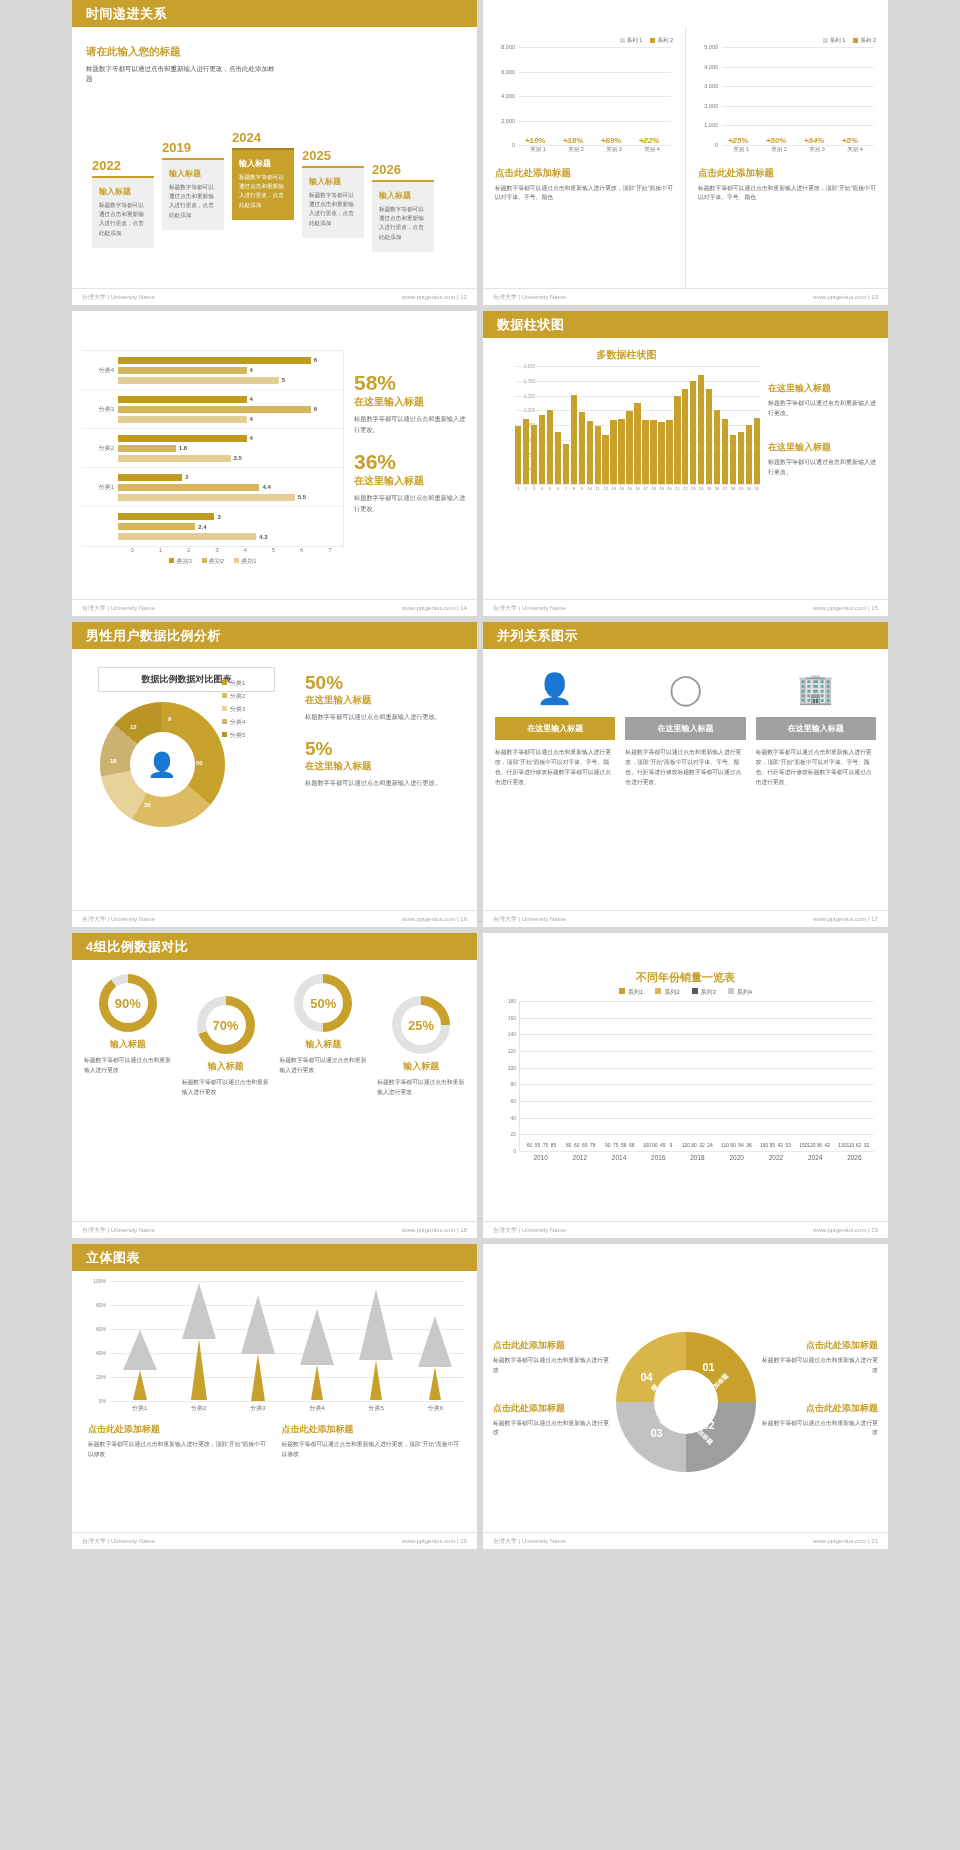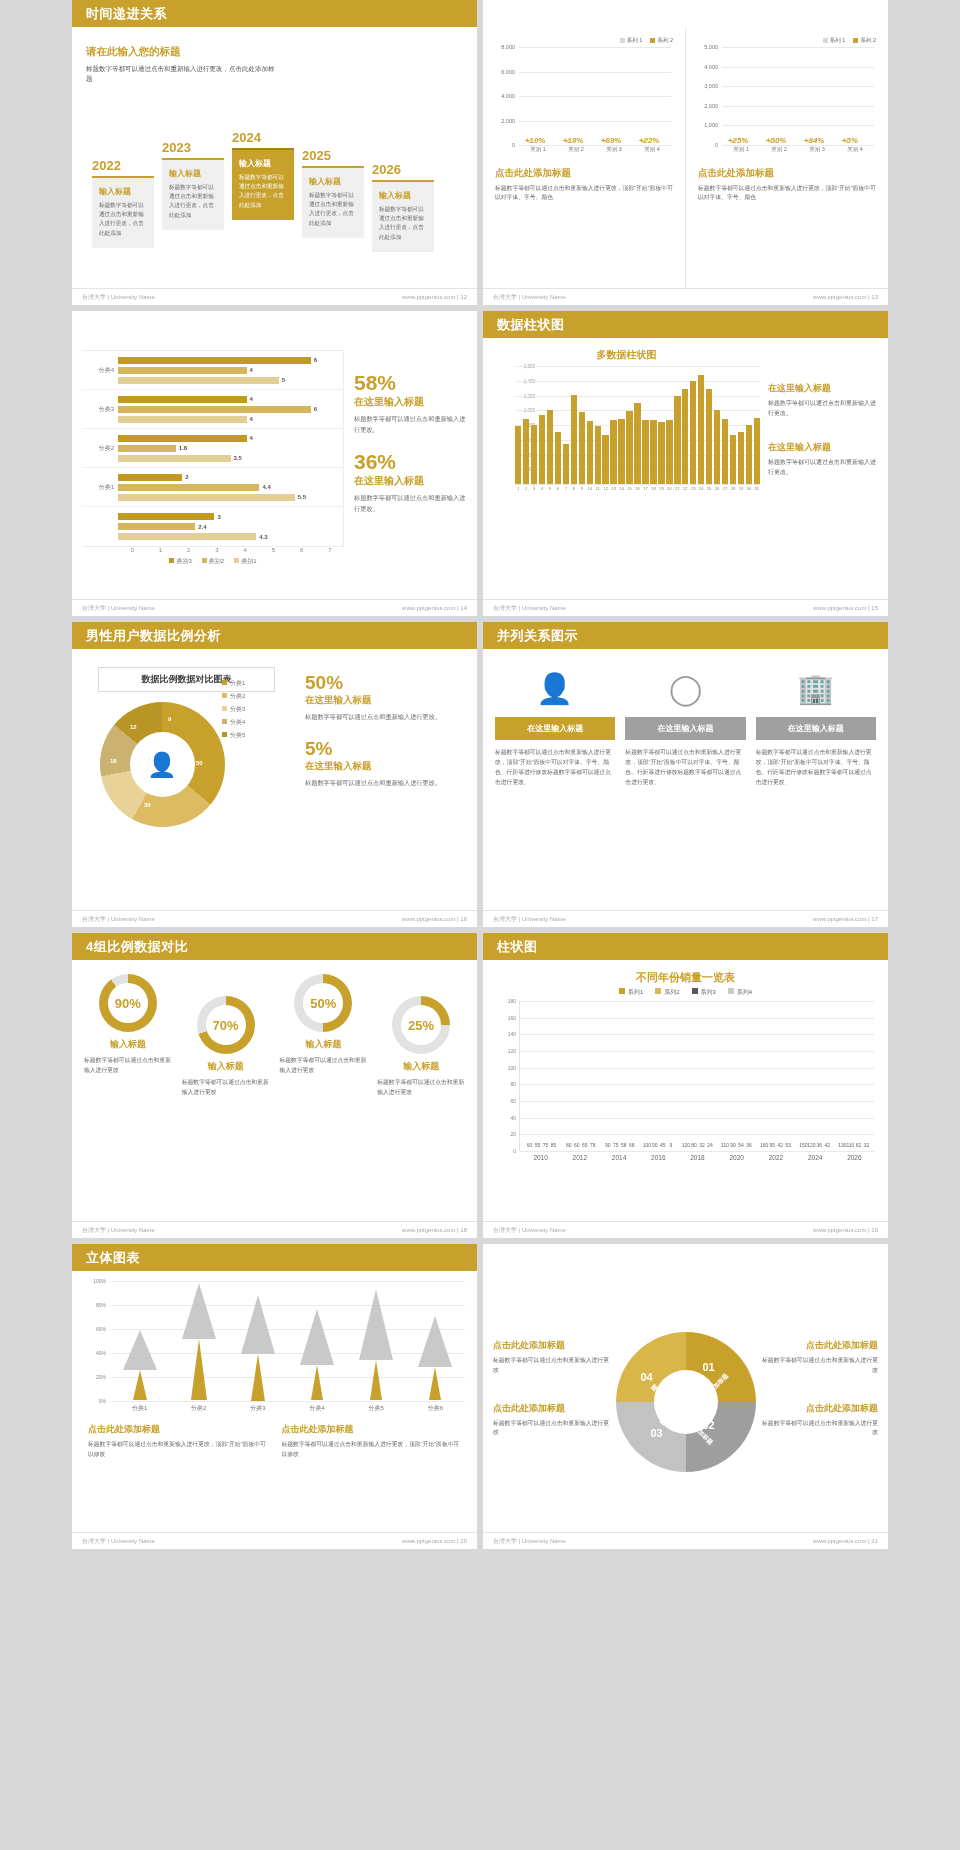--- a/index.html
+++ b/index.html
@@ -210,21 +210,21 @@
       </div>
       <div class="tl-wrap" id="tl-wrap">
           <div class="tl-item" style="left: 8px; height: 122px;">
             <div class="tl-year">2022</div>
             <div class="tl-card">
               <h4>输入标题</h4>
               <p>标题数字等都可以通过点击和重新输入进行更改，点击此处添加</p>
             </div>
           </div>
           <div class="tl-item" style="left: 78px; height: 140px;">
-            <div class="tl-year">2023</div>
+            <div class="tl-year">2019</div>
             <div class="tl-card">
               <h4>输入标题</h4>
               <p>标题数字等都可以通过点击和重新输入进行更改，点击此处添加</p>
             </div>
           </div>
           <div class="tl-item" style="left: 148px; height: 150px;">
             <div class="tl-year">2024</div>
             <div class="tl-card hl">
               <h4>输入标题</h4>
               <p>标题数字等都可以通过点击和重新输入进行更改，点击此处添加</p>
@@ -723,21 +723,20 @@
           </div>
         </div>
     </div>
     <div class="footer">
       <span>台湾大学 | University Name</span>
       <span><span>www.pptgenius.com</span> | <span>18</span></span>
     </div>
   </div>
 
   <div class="slide">
-    <div class="slide-title">柱状图</div>
     <div class="body">
       <div class="s19">
         <div class="s19-title">不同年份销量一览表</div>
         <div class="s19-legend" id="s19-legend">
             <span><i style="background:#c8a02c"></i>系列1</span>
             <span><i style="background:#d9b755"></i>系列2</span>
             <span><i style="background:#595959"></i>系列3</span>
             <span><i style="background:#c9c9c9"></i>系列4</span>
           </div>
         <div class="s19-plot" id="s19-plot">

